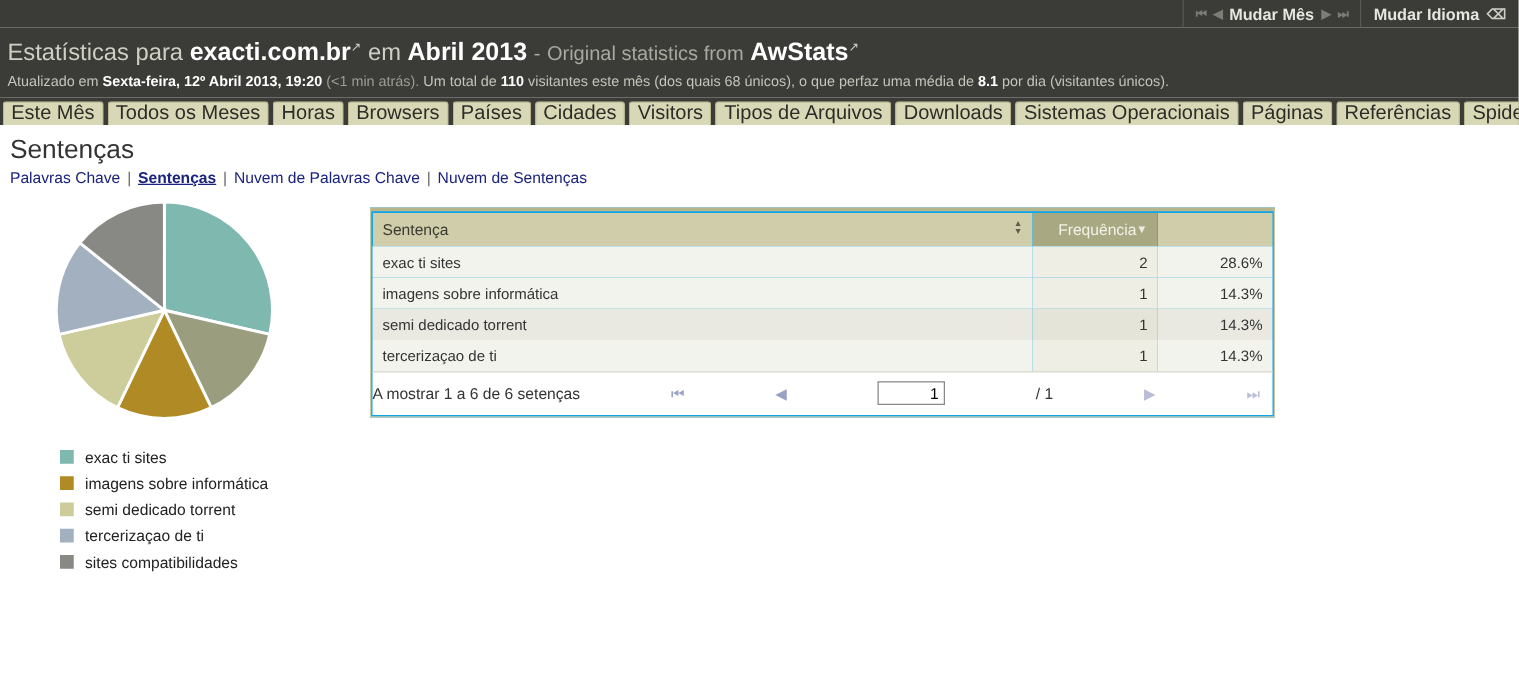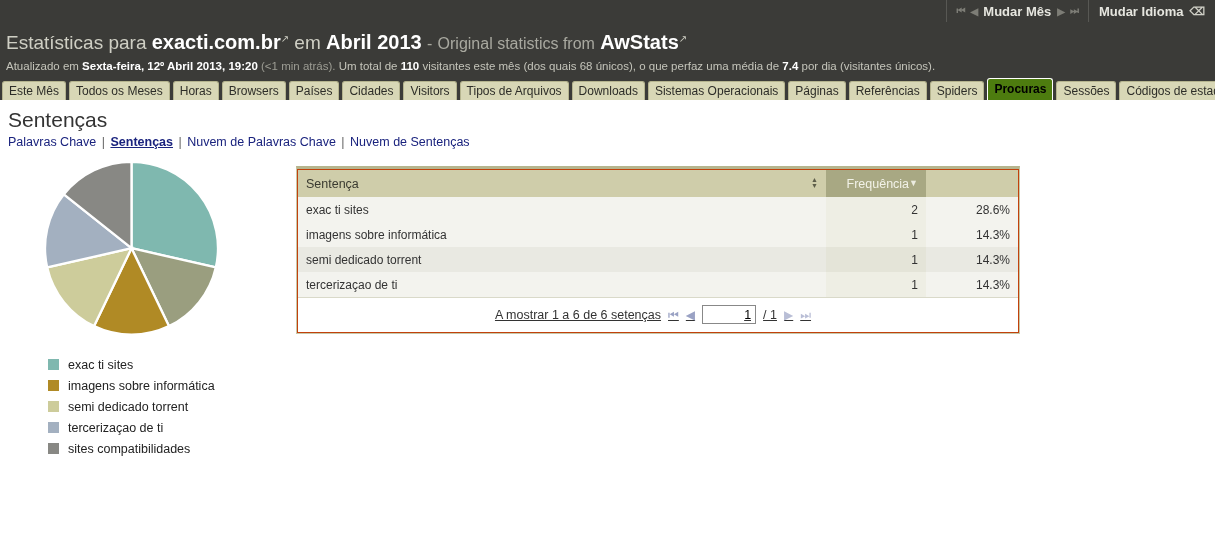--- a/index.html
+++ b/index.html
@@ -76,21 +76,21 @@
     background: #3b3b38;
     height: 22px;
     display: flex;
     align-items: flex-end;
     padding-left: 2px;
     gap: 3px;
   }
   .tab {
     background: #d8d7b6;
     color: #2d2d28;
-    font-size: 12px;
+    font-size: 16px;
     line-height: 18px;
     padding: 0 6px;
     height: 19px;
     border: 1px solid #b5b48f;
     border-bottom: none;
     border-radius: 3px 3px 0 0;
     white-space: nowrap;
     cursor: pointer;
   }
   .tab.active {
@@ -154,21 +154,21 @@
     margin-right: 9px;
     flex: 0 0 auto;
   }
 
   
   #table-wrap {
     position: absolute;
     left: 296px;
     top: 66px;
     width: 724px;
-    background: #c2410c;
+    background: #0ea5e9;
     border: 1px solid #c8c8a8;
     border-top: 3px solid #b6b58e;
     padding: 1px;
   }
   table#datatable {
     width: 100%;
     border-collapse: collapse;
     font-size: 12px;
   }
   table#datatable thead th {
@@ -206,28 +206,27 @@
   tbody tr td.col-sorted { background: #eeeee4; }
   tbody tr.even td.col-sorted { background: #e4e4d8; }
   td.num { text-align: right; }
   .col-freq { width: 100px; }
   .col-pct  { width: 92px; }
 
   
   #tfoot {
     display: flex;
     align-items: center;
-    justify-content: center;
+    justify-content: space-between;
     gap: 7px;
     background: #ffffff;
     padding: 7px 10px 8px 0;
     border-top: 1px solid #d9d9c9;
     font-size: 12.5px;
     color: #333;
-    text-decoration: underline;
   }
   .pg-arrow {
     color: #9aa2c4;
     font-size: 12px;
     cursor: pointer;
     line-height: 12px;
   }
   .pg-arrow.dim { color: #b9bed6; }
   #page-input {
     width: 54px;
@@ -268,21 +267,21 @@
     <span class="dash">Original statistics from</span>
     <span class="big">AwStats</span><span class="ext-link-icon">↗</span>
   </div>
   <div id="subtitle-line">
     <span>Atualizado em</span>
     <b>Sexta-feira, 12º Abril 2013, 19:20</b>
     <span class="muted">(&lt;1 min atrás).</span>
     <span>Um total de</span>
     <b>110</b>
     <span>visitantes este mês (dos quais 68 únicos), o que perfaz uma média de</span>
-    <b>7.4</b>
+    <b>8.1</b>
     <span>por dia (visitantes únicos).</span>
   </div>
 </div>
 
 <div id="tabbar">
     <div class="tab">Este Mês</div>
     <div class="tab">Todos os Meses</div>
     <div class="tab">Horas</div>
     <div class="tab">Browsers</div>
     <div class="tab">Países</div>

